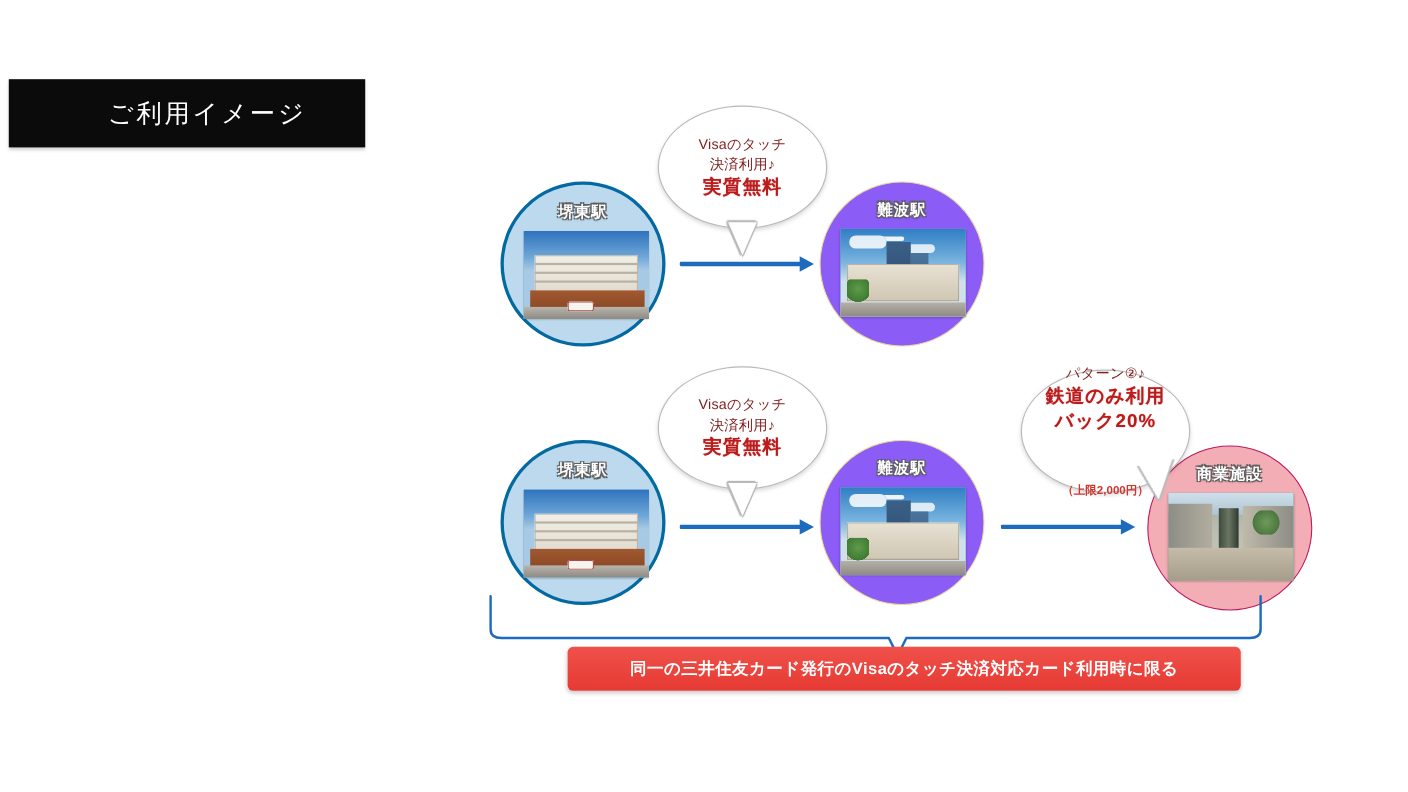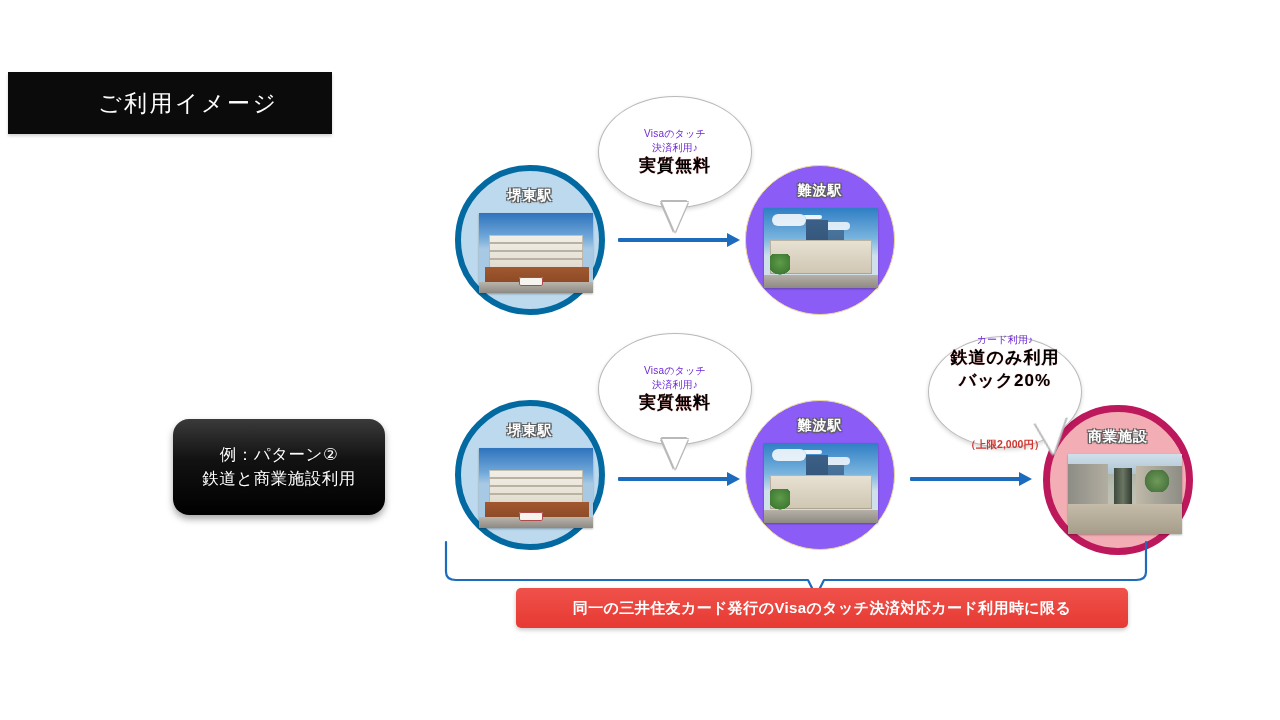--- a/index.html
+++ b/index.html
@@ -54,23 +54,23 @@
   #pattern-box-1 { left: 173px; top: 184px; }
   #pattern-box-2 { left: 173px; top: 419px; }
 
   
   .node {
     position: absolute;
     width: 150px; height: 150px;
     border-radius: 50%;
     box-sizing: border-box;
   }
-  .node.blue   { background: #bcd9ed; border: 6px solid #0369a1; }
+  .node.blue   { background: #bcd9ed; border: 3px solid #0369a1; }
   .node.yellow { background: #8b5cf6; border: 1px solid #edd99b; }
-  .node.pink   { background: #f2aeb4; border: 7px solid #be185d; text-decoration: underline; }
+  .node.pink   { background: #f2aeb4; border: 1px solid #be185d; text-decoration: underline; }
 
   .node .node-label {
     position: absolute;
     left: 0; right: 0; top: 16px;
     text-align: center;
     font-size: 14px;
     font-weight: 700;
     color: #ffffff;
     letter-spacing: 1px;
     text-shadow:
@@ -204,25 +204,25 @@
     background: #ffffff;
     border: 1.6px solid #b9b9b9;
     border-radius: 50%;
     box-shadow: 0 2px 4px rgba(0,0,0,.16);
     display: flex; flex-direction: column;
     align-items: center; justify-content: center;
     text-align: center;
     z-index: 5;
   }
   .bubble .bl {
-    font-size: 10px; color: #6d28d9; line-height: 1.4;
+    font-size: 13px; color: #7f1d1d; line-height: 1.4;
     white-space: nowrap; letter-spacing: .2px;
   }
   .bubble .bl.accent {
-    color: #000000; font-weight: 700; font-size: 17px;
+    color: #b91c1c; font-weight: 700; font-size: 17px;
     letter-spacing: 1px; line-height: 1.35;
     text-shadow: 0 0 1px rgba(228,31,31,.55);
   }
   .bubble .bl.small {
     font-size: 10.5px; font-weight: 700; color: #d0342e;
     letter-spacing: 0;
     margin-top: 44px;
   }
   
   .bubble .tail {
@@ -268,24 +268,20 @@
 </head>
 <body>
 
 <div id="stage">
 
   <div class="header-banner">
     <span class="htxt">ご利用イメージ</span>
   </div>
 
 
-  <div class="pattern-box" id="pattern-box-2">
-    <div class="pline">例：パターン②</div>
-    <div class="pline">鉄道と商業施設利用</div>
-  </div>
 
   <div class="node blue" id="node-1-a">
     <div class="node-label">堺東駅</div>
     <div class="photo">
       <div class="ph-sakai">
           <div class="bldg"></div>
           <div class="base"></div>
           <div class="road"></div>
           <div class="bus"></div>
         </div>
@@ -369,21 +365,21 @@
 
   <div class="bubble" id="bubble-2">
     <div class="tail tail-down"></div>
     <div class="bl">Visaのタッチ</div>
     <div class="bl">決済利用♪</div>
     <div class="bl accent">実質無料</div>
   </div>
 
   <div class="bubble" id="bubble-3">
     <div class="tail tail-dr"></div>
-    <div class="bl">カード利用♪</div>
+    <div class="bl">パターン②♪</div>
     <div class="bl accent">鉄道のみ利用</div>
     <div class="bl accent">バック20%</div>
     <div class="bl small">（上限2,000円）</div>
   </div>
 
   <svg id="bracket" width="740" height="60" viewBox="0 0 740 60">
     <path d="M16 2 L16 32 Q16 40 26 40 L378 40 L386 56 L394 40 L706 40 Q716 40 716 32 L716 2" fill="none" stroke="#1c6bbd" stroke-width="2.2" stroke-linecap="round" stroke-linejoin="round"></path>
   </svg>
 
   <div id="red-banner">

